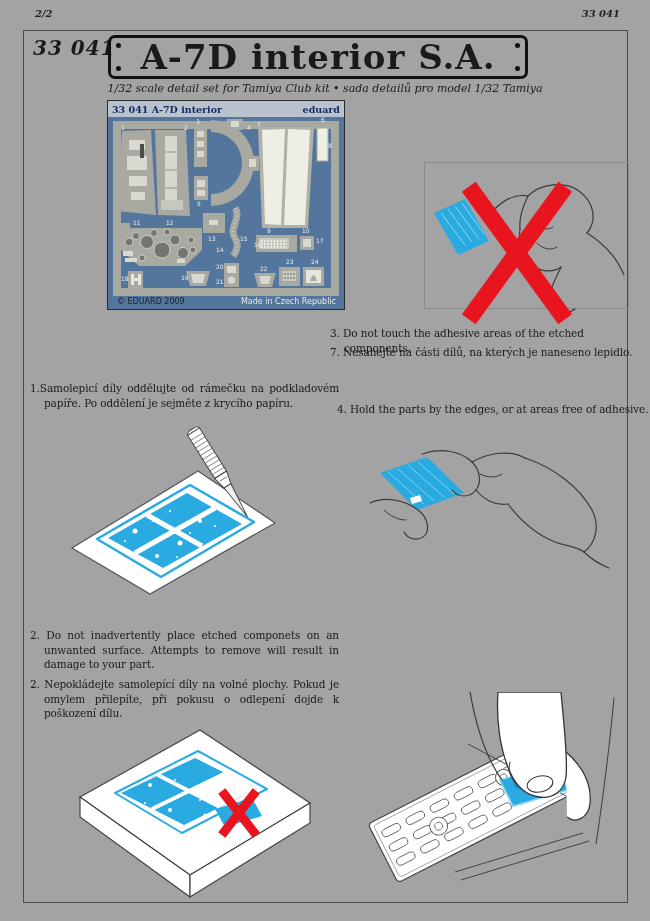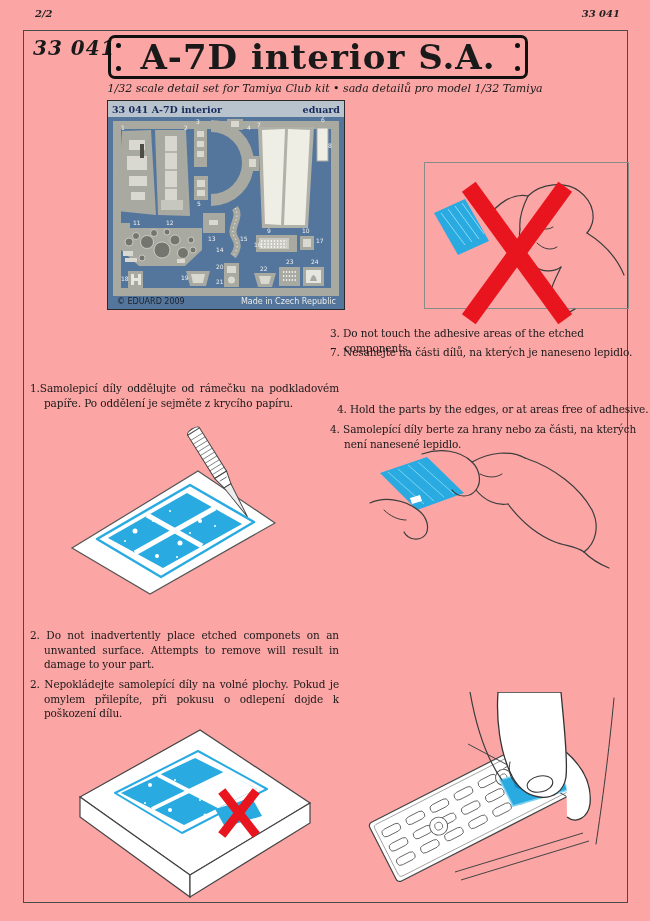--- a/index.html
+++ b/index.html
@@ -1,16 +1,16 @@
 <!DOCTYPE html>
 <html><head>
 <meta charset="utf-8">
 <style>
   html,body{margin:0;padding:0;background:#ffffff;}
-  .page{position:relative;width:650px;height:921px;background:#fca5a5;overflow:hidden;
+  .page{position:relative;width:650px;height:921px;background:#a3a3a3;overflow:hidden;
         font-family:"DejaVu Serif","Liberation Serif",serif;color:#1a1a1a;}
   .abs{position:absolute;}
   .corner{font-size:10px;font-weight:bold;font-style:italic;color:#222;}
   .frame{left:23px;top:30px;width:603px;height:871px;border:1px solid #4a4a4a;}
   .catalog-big{left:33px;top:36px;font-size:20px;font-weight:bold;font-style:italic;letter-spacing:1px;}
   .title-box{left:108px;top:35px;width:414px;height:38px;border:3px solid #101010;border-radius:7px;
              display:flex;align-items:center;justify-content:center;}
   .title-box .dot{position:absolute;width:5px;height:5px;border-radius:50%;background:#101010;}
   .d-tl{left:5px;top:5px;} .d-tr{right:5px;top:5px;} .d-bl{left:5px;bottom:5px;} .d-br{right:5px;bottom:5px;}
   .title-text{font-size:34px;font-weight:bold;letter-spacing:1px;}
@@ -212,21 +212,20 @@
         <rect x="-8.5" y="-82" width="17" height="164" transform="rotate(36)"></rect>
         <rect x="-8.5" y="-82" width="17" height="164" transform="rotate(-36)"></rect>
       </g>
     </svg>
   </div>
 
   <div class="abs instr just" style="left:30px;top:381px;width:295px;">1.Samolepicí díly oddělujte od rámečku na podkladovém papíře. Po oddělení je sejměte z krycího papíru.</div>
   <div class="abs instr" style="left:330px;top:326px;width:300px;">3. Do not touch the adhesive areas of the etched components.</div>
   <div class="abs instr" style="left:330px;top:345px;width:300px;">7. Nesahejte na části dílů, na kterých je naneseno lepidlo.</div>
   <div class="abs instr" style="left:330px;top:402px;width:300px;margin-left:7px;">4. Hold the parts by the edges, or at areas free of adhesive.</div>
-  <div class="abs instr" style="left:330px;top:422px;width:300px;">4. Samolepící díly berte za hrany nebo za části, na kterých není nanesené lepidlo.</div>
   <div class="abs instr just" style="left:30px;top:628px;width:295px;">2. Do not inadvertently place etched componets on an unwanted surface. Attempts to remove will result in damage to your part.</div>
   <div class="abs instr just" style="left:30px;top:677px;width:295px;">2. Nepokládejte samolepící díly na volné plochy. Pokud je omylem přilepíte, při pokusu o odlepení dojde k poškození dílu.</div>
 
   <div class="abs" style="left:65px;top:421px;width:250px;height:200px;">
     <svg width="250" height="200" viewBox="0 0 250 200">
       <polygon points="133,50 210,102 85,173 7,127" fill="#fff" stroke="#555" stroke-width="1.2"></polygon>
       <g stroke-linejoin="round">
         <polygon points="125,64 189,101 96,156 32,118" fill="#fff" stroke="#29abe2" stroke-width="2.5"></polygon>
         <polygon points="122,72 177,103 98,147 43,117" fill="#29abe2"></polygon>
         <line x1="82" y1="94" x2="137" y2="125" stroke="#fff" stroke-width="5"></line>

